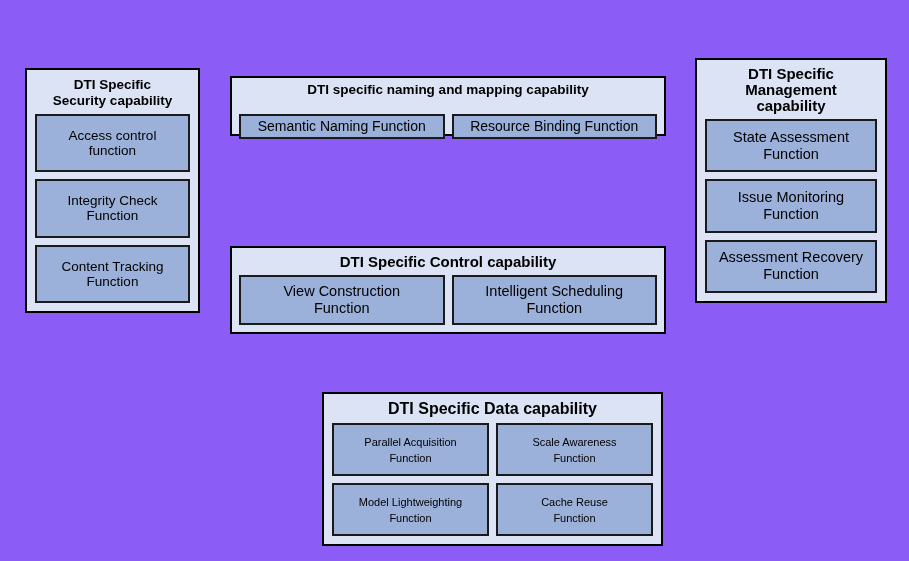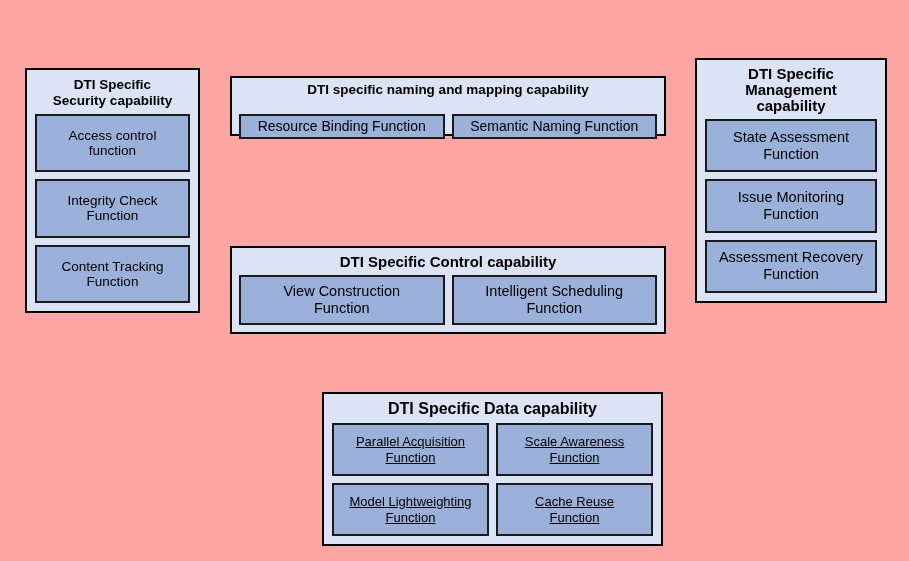--- a/index.html
+++ b/index.html
@@ -16,21 +16,21 @@
     font-family: "Liberation Sans", sans-serif;
     -webkit-font-smoothing: antialiased;
   }
 
   .canvas {
     position: absolute;
     left: 0;
     top: 0;
     width: 909px;
     height: 561px;
-    background: #fca5a5;
+    background: #8b5cf6;
   }
 
   
   .capability {
     position: absolute;
     box-sizing: border-box;
     background: #dce3f4;
     border: 2px solid #000000;
     display: flex;
     flex-direction: column;
@@ -127,21 +127,21 @@
   #cap-management .func-box { font-size: 14.5px; }
 
   #cap-data {
     left: 322px;
     top: 392px;
     width: 341px;
     height: 154px;
   }
   #cap-data .cap-title { font-size: 16px; padding: 7px 4px 6px 4px; }
   #cap-data .func-area { padding: 0 8px 8px 8px; }
-  #cap-data .func-box { font-size: 13px; line-height: 16px; text-decoration: underline; }
+  #cap-data .func-box { font-size: 11px; line-height: 16px; }
 </style>
 </head>
 <body>
 
 <div class="canvas">
 
   <div class="capability" id="cap-security">
     <div class="cap-title">DTI Specific
 Security capability</div>
     <div class="func-area vertical">
@@ -150,22 +150,22 @@
       <div class="func-box">Integrity Check
 Function</div>
       <div class="func-box">Content Tracking
 Function</div>
     </div>
   </div>
 
   <div class="capability" id="cap-naming">
     <div class="cap-title">DTI specific naming and mapping capability</div>
     <div class="func-area horizontal">
+      <div class="func-box">Semantic Naming Function</div>
       <div class="func-box">Resource Binding Function</div>
-      <div class="func-box">Semantic Naming Function</div>
     </div>
   </div>
 
   <div class="capability" id="cap-control">
     <div class="cap-title">DTI Specific Control capability</div>
     <div class="func-area horizontal">
       <div class="func-box">View Construction
 Function</div>
       <div class="func-box">Intelligent Scheduling
 Function</div>

